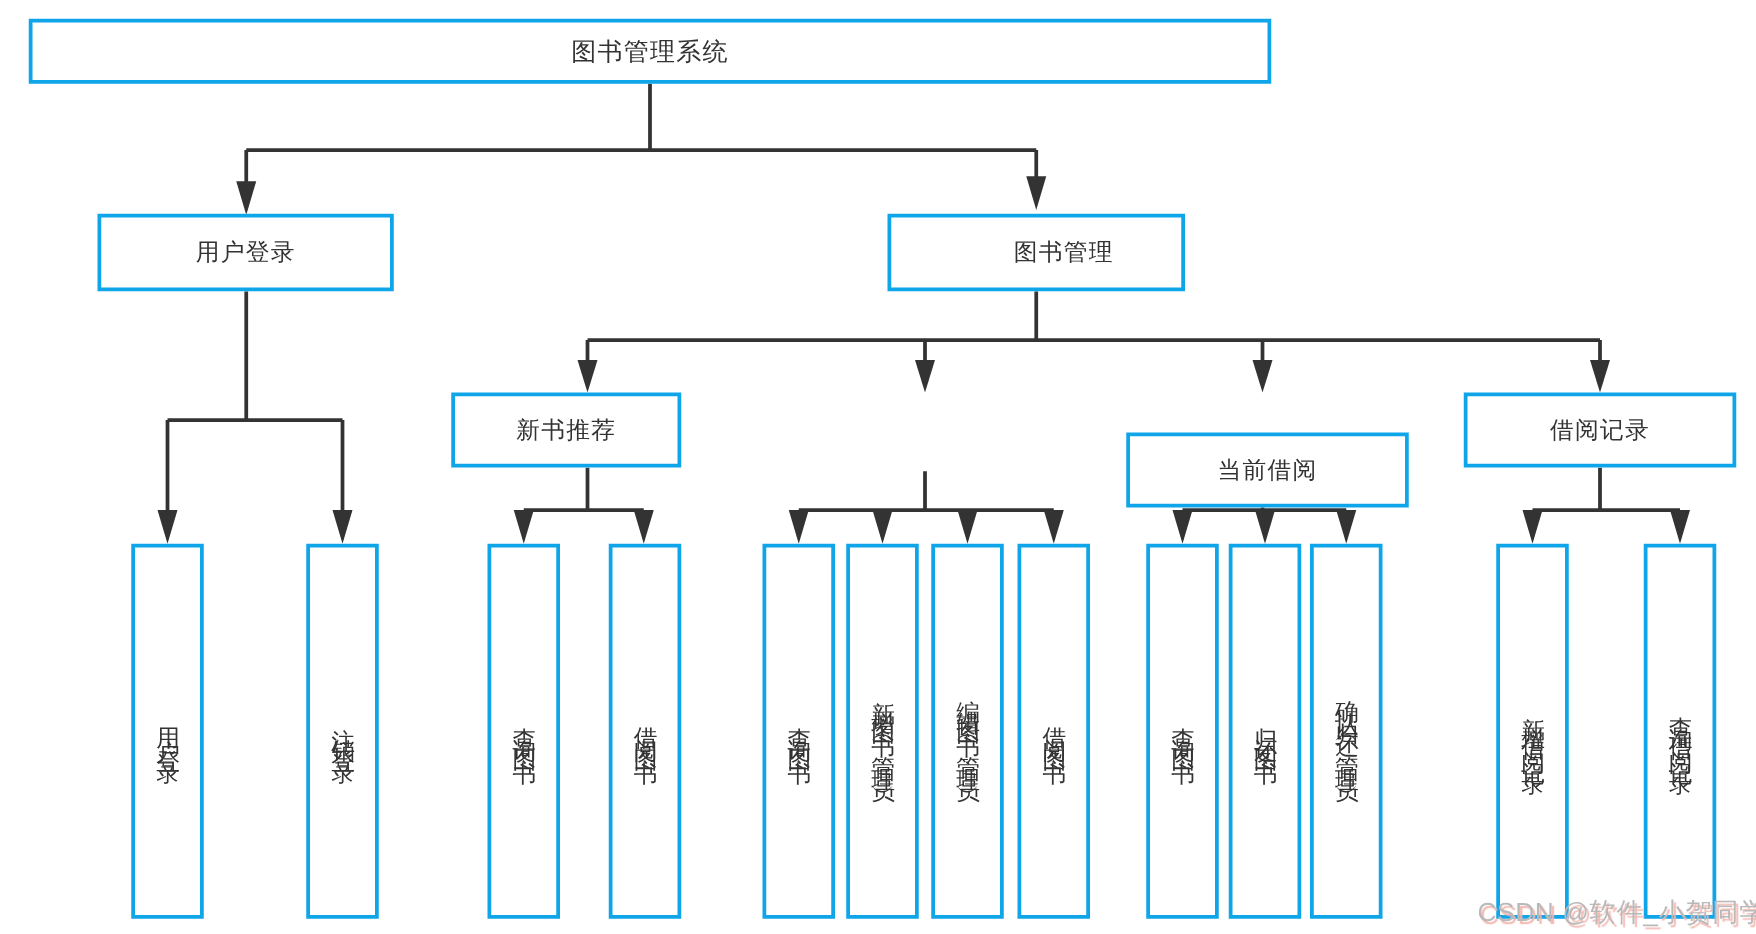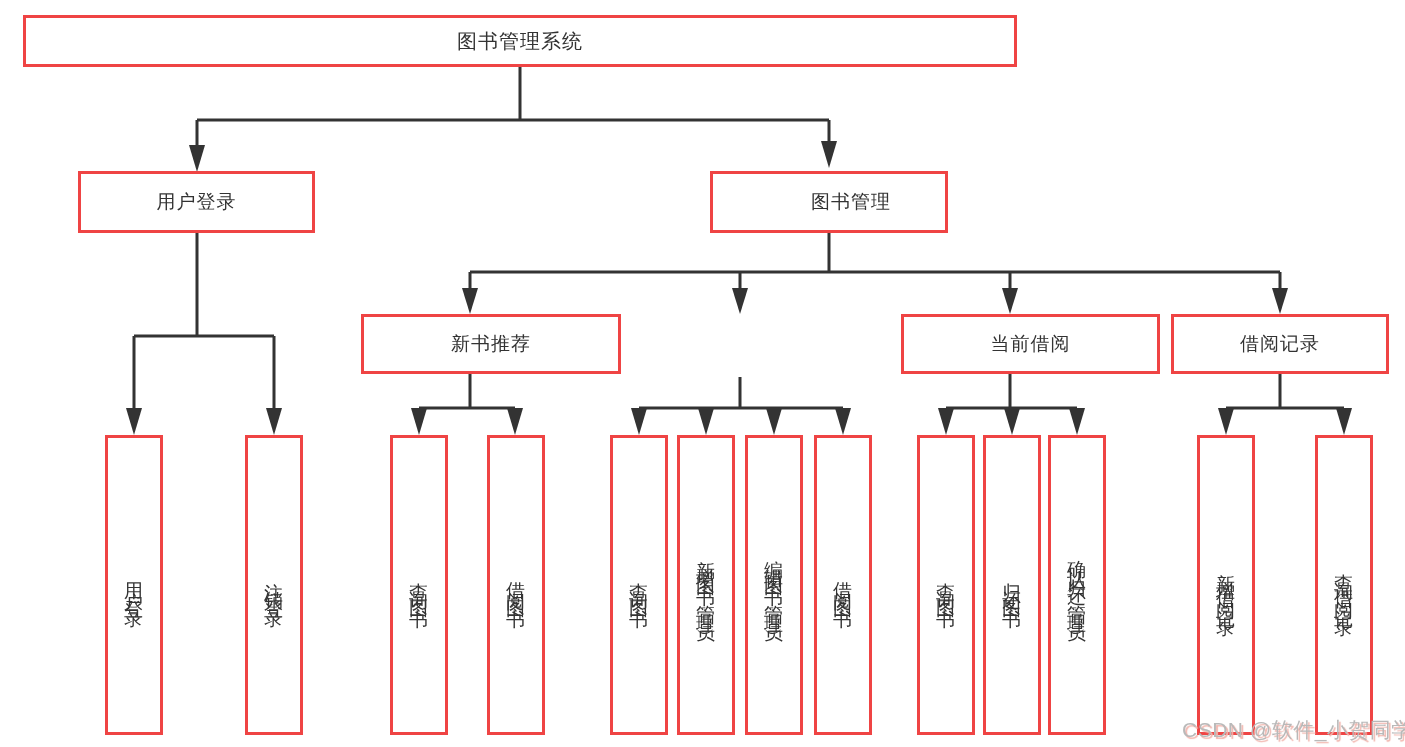--- a/index.html
+++ b/index.html
@@ -8,44 +8,44 @@
     width:1405px;height:747px;
     background:#ffffff;
     font-family:"Liberation Sans","DejaVu Sans",sans-serif;
     color:#333333;
     overflow:hidden;
   }
   #wires{position:absolute;left:0;top:0;width:1405px;height:747px;}
   .node{
     position:absolute;
     background:#ffffff;
-    border:3px solid #ef4444;
+    border:3px solid #0ea5e9;
     display:flex;align-items:center;justify-content:center;
     box-sizing:border-box;
     font-size:19px;letter-spacing:1px;
     color:#333333;
   }
   .node .lbl{white-space:nowrap;}
   .root{left:23px;top:15px;width:994px;height:52px;font-size:20px;}
   .lvl2{top:171px;height:62px;}
   .lvl3{top:314px;height:60px;}
   .leaf{top:435px;height:300px;width:58px;}
   .leaf .lbl{
     writing-mode:vertical-rl;
     text-orientation:mixed;
     letter-spacing:9px;
     font-size:19px;
     line-height:1;
     white-space:nowrap;
   }
   #n-login{left:78px;width:237px;}
   #n-mgmt{left:710px;width:238px;padding-left:44px;}
-  #n-newbook{left:361px;width:260px;}
+  #n-newbook{left:361px;width:184px;}
   #n-borrowmgr{left:631px;width:218px;}
-  #n-current{left:901px;width:259px;}
+  #n-current{left:901px;width:226px;margin-top:32px;}
   #n-records{left:1171px;width:218px;}
   #l1{left:105px;} #l2{left:245px;}
   #l3{left:390px;} #l4{left:487px;}
   #l5{left:610px;} #l6{left:677px;} #l7{left:745px;} #l8{left:814px;}
   #l9{left:917px;} #l10{left:983px;} #l11{left:1048px;}
   #l12{left:1197px;} #l13{left:1315px;}
   .watermark{
     position:absolute;left:1182px;top:716px;
     font-size:21px;letter-spacing:0.5px;
     color:#b9b9b9;

